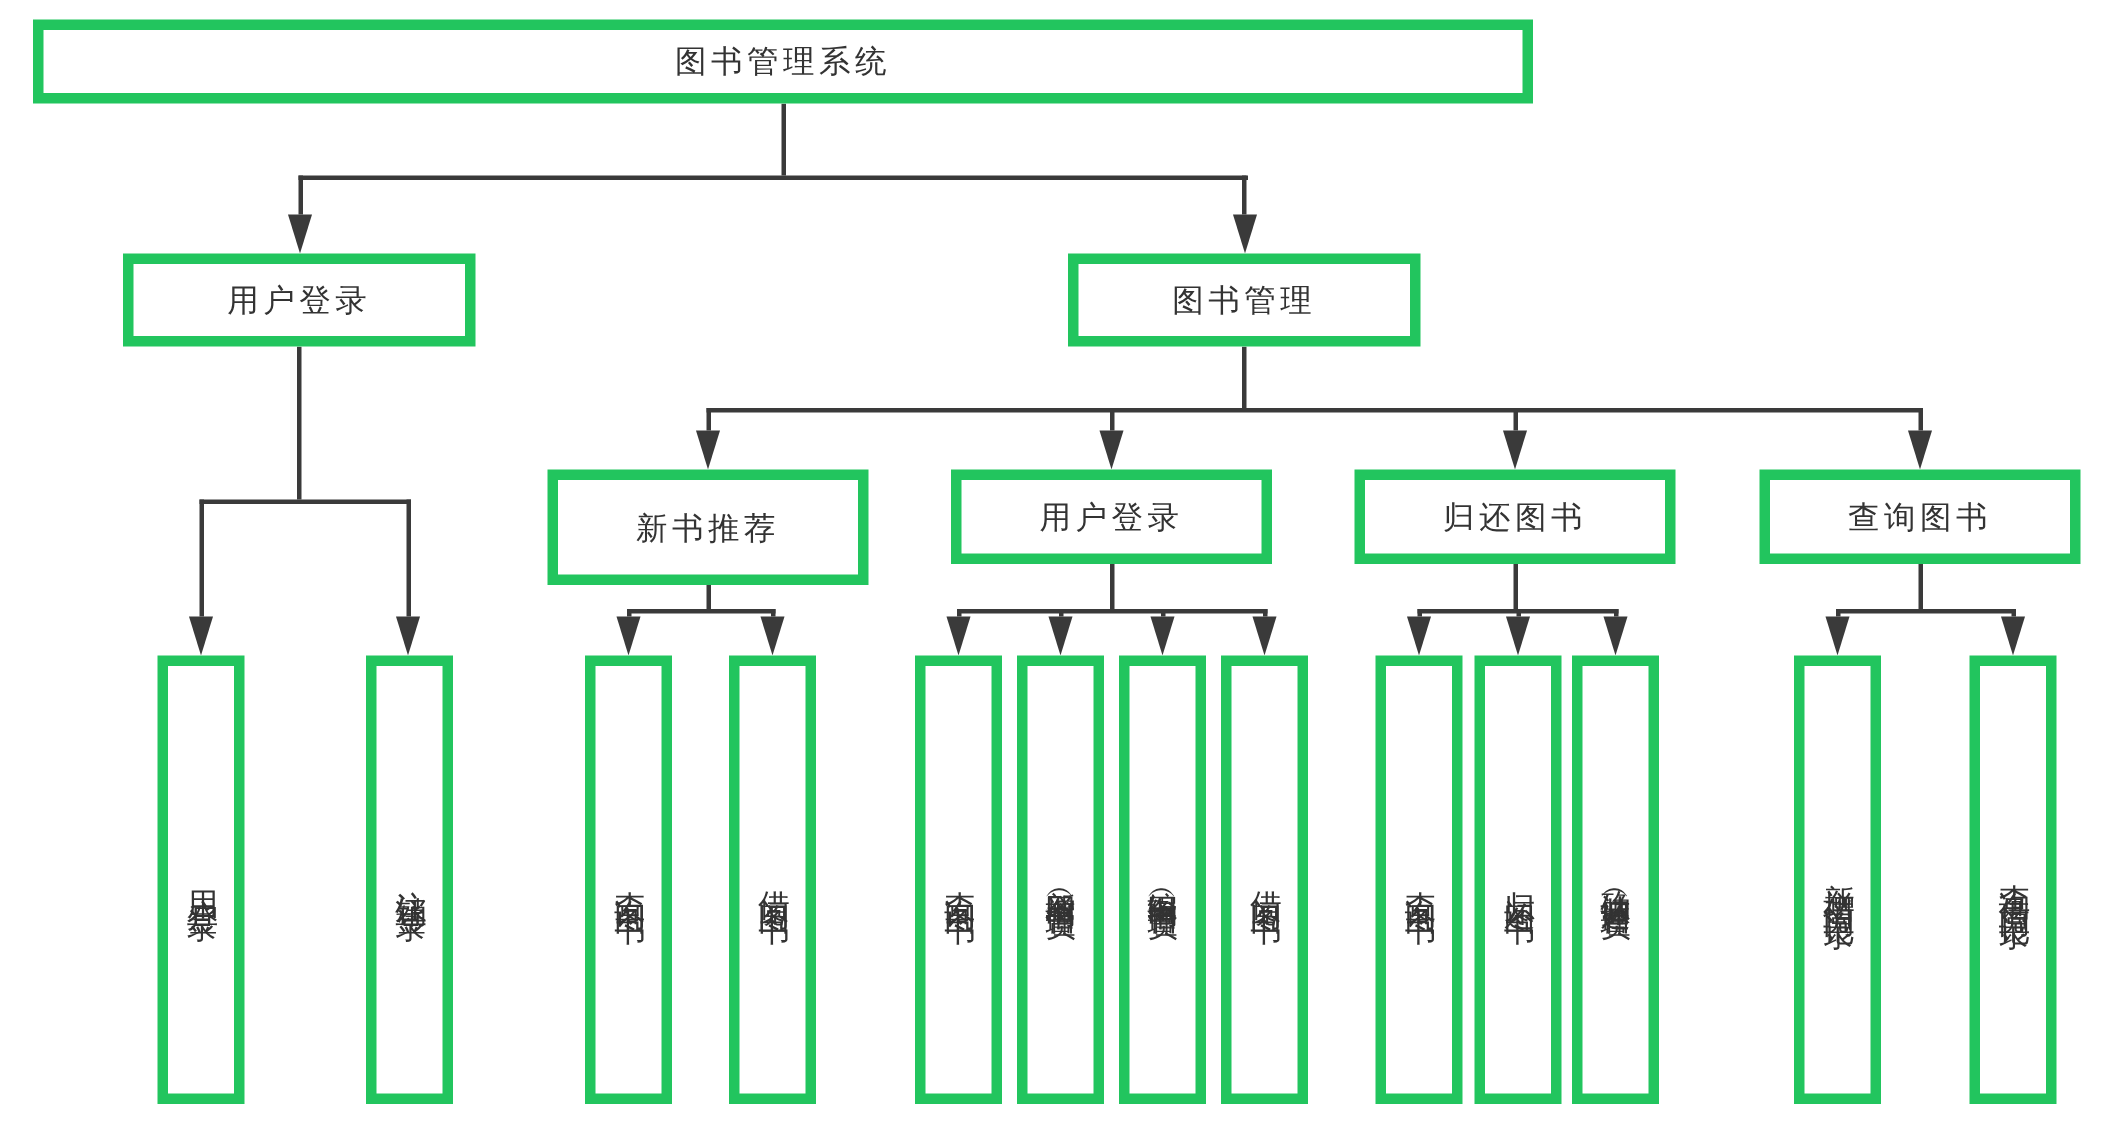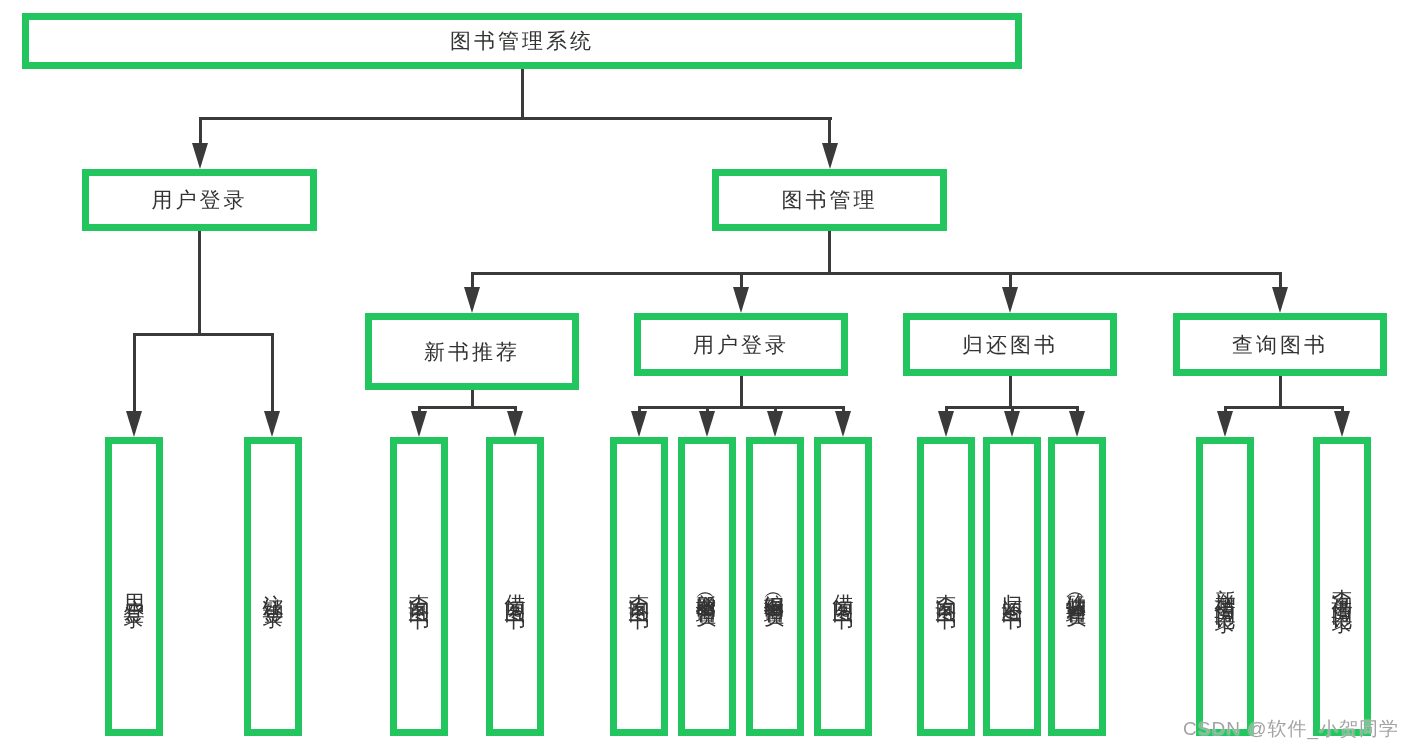--- a/index.html
+++ b/index.html
@@ -113,15 +113,14 @@
   <div class="box vbox tight" style="left:746px;top:437px;width:58px;height:299px;">编辑图书（管理员）</div>
   <div class="box vbox" style="left:814px;top:437px;width:58px;height:299px;">借阅图书</div>
 
   <div class="box vbox" style="left:917px;top:437px;width:58px;height:299px;">查询图书</div>
   <div class="box vbox" style="left:983px;top:437px;width:58px;height:299px;">归还图书</div>
   <div class="box vbox tight" style="left:1048px;top:437px;width:58px;height:299px;">确认归还（管理员）</div>
 
   <div class="box vbox" style="left:1196px;top:437px;width:58px;height:299px;">新增借阅记录</div>
   <div class="box vbox" style="left:1313px;top:437px;width:58px;height:299px;">查询借阅记录</div>
 
-  <div class="watermark">CSDN @软件_小贺同学</div>
 
 </div>
 
 </body></html>

